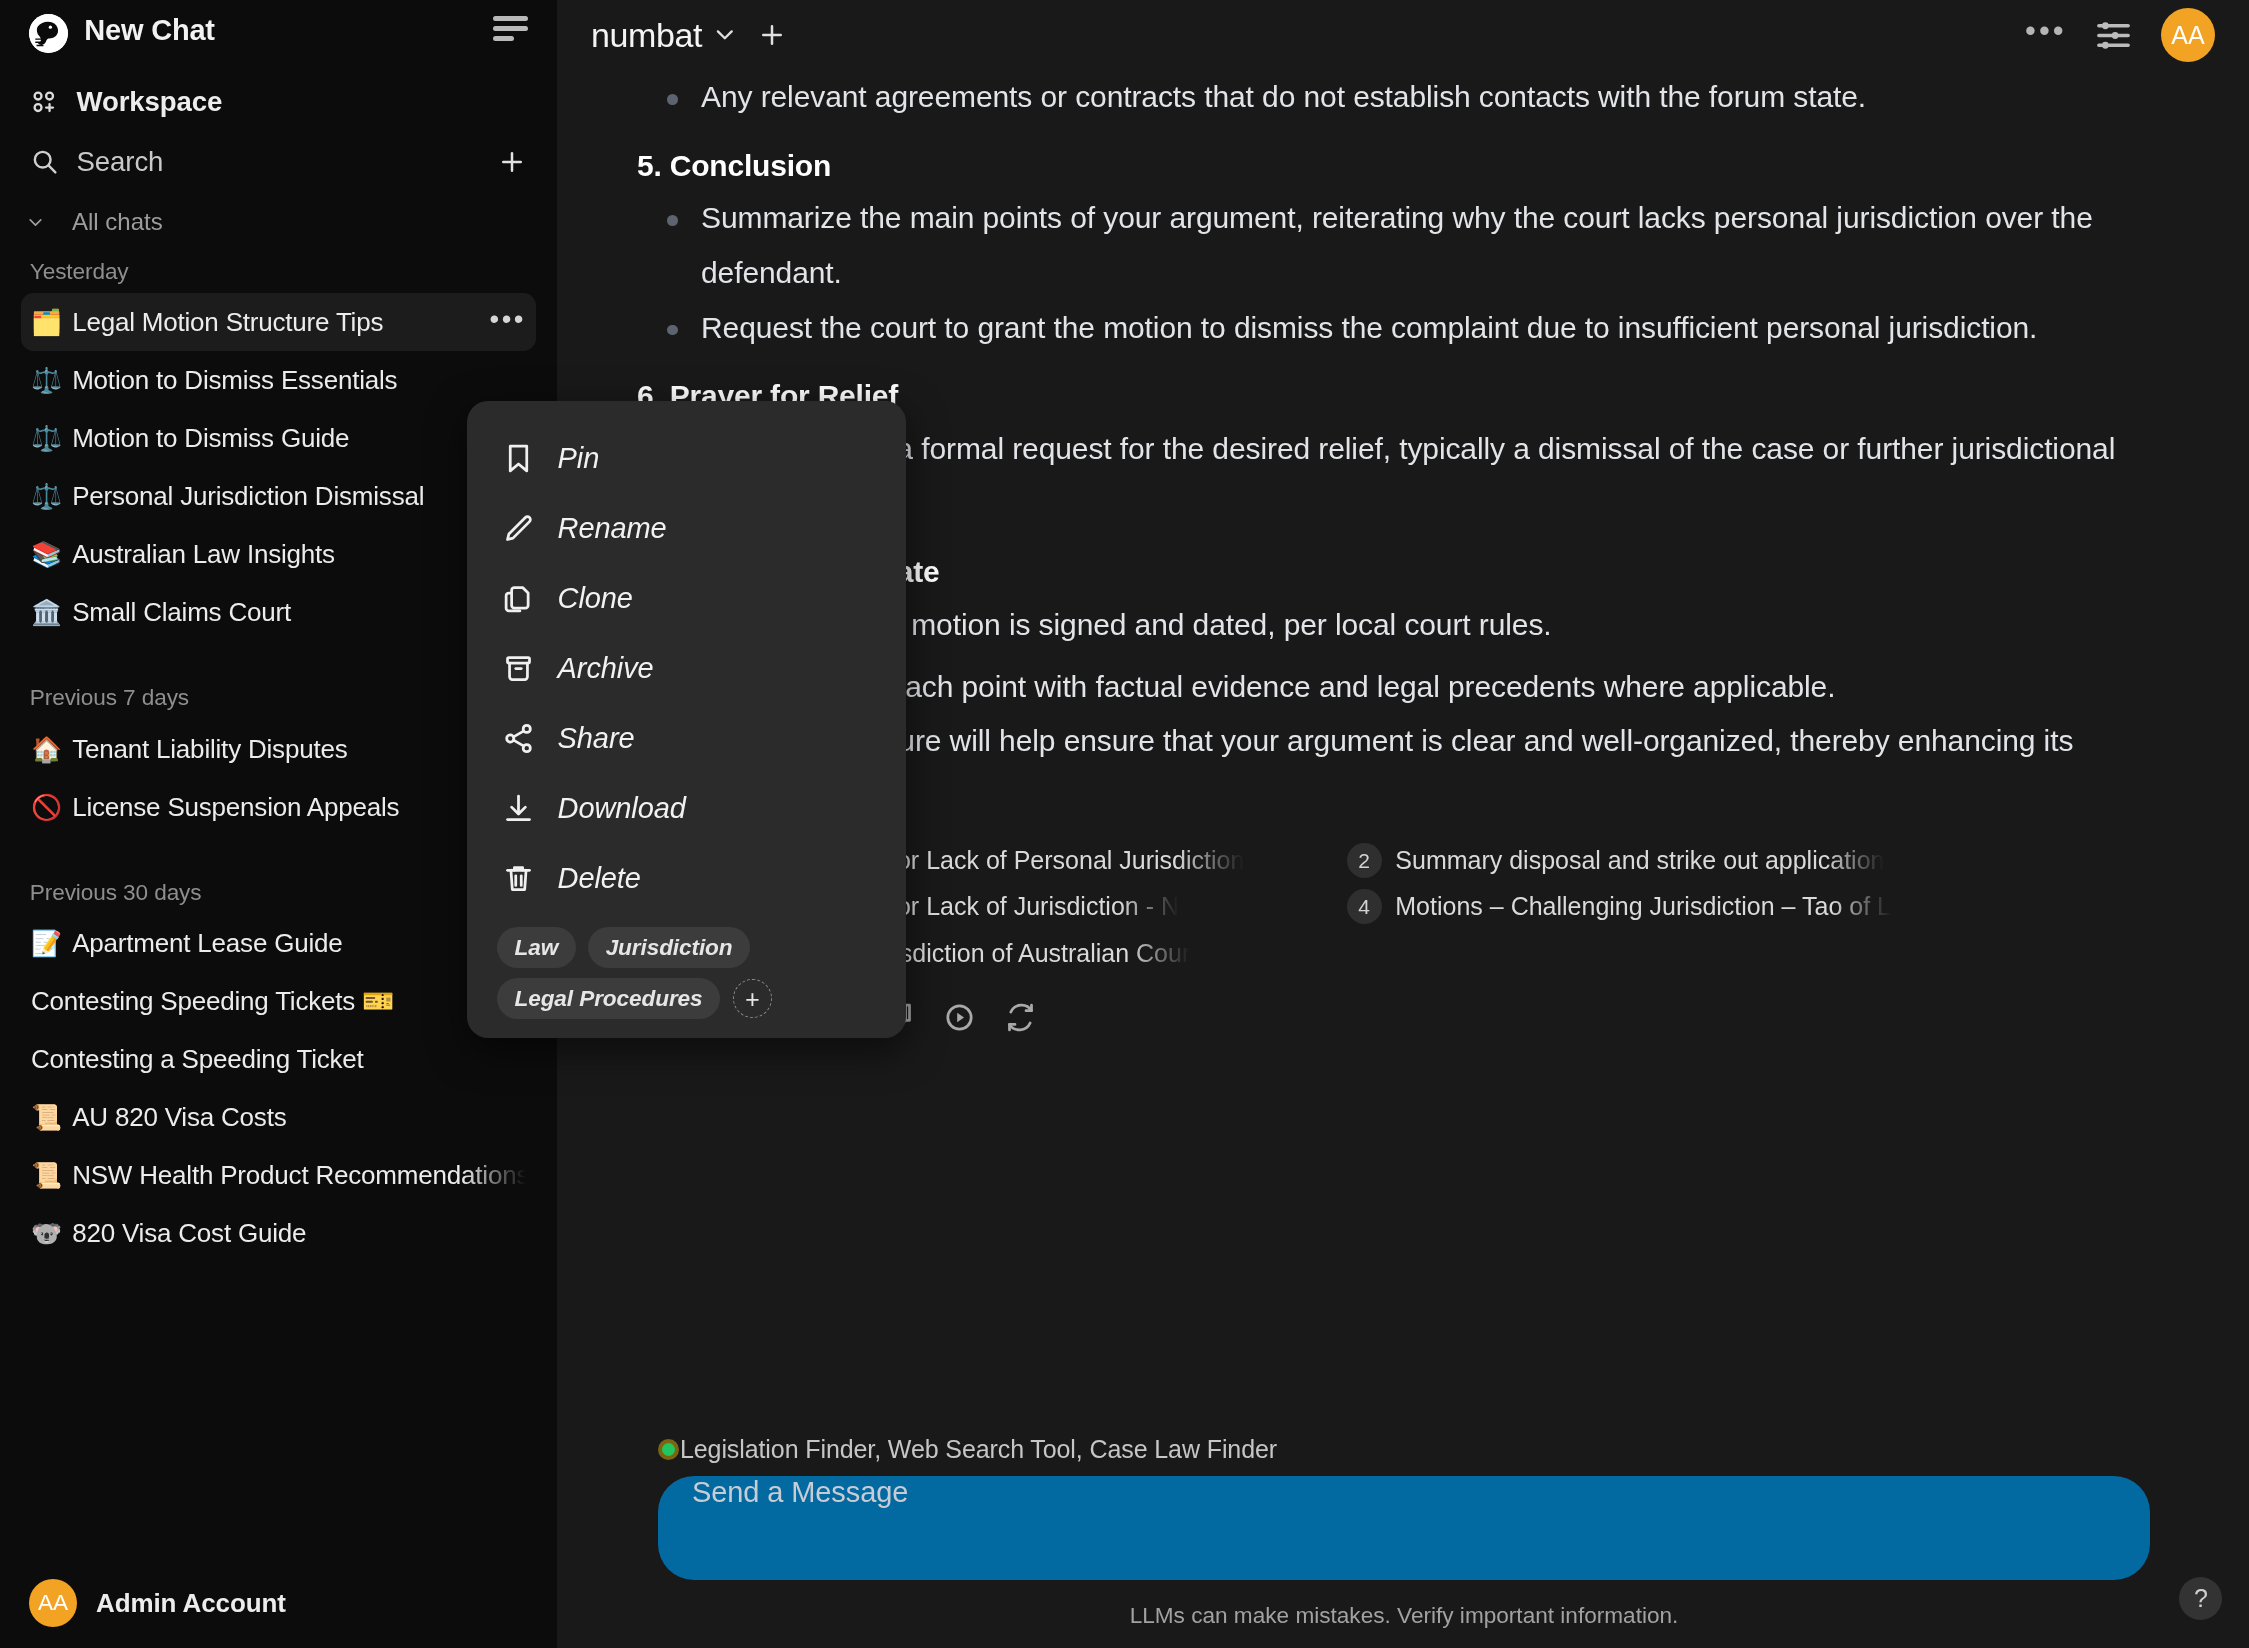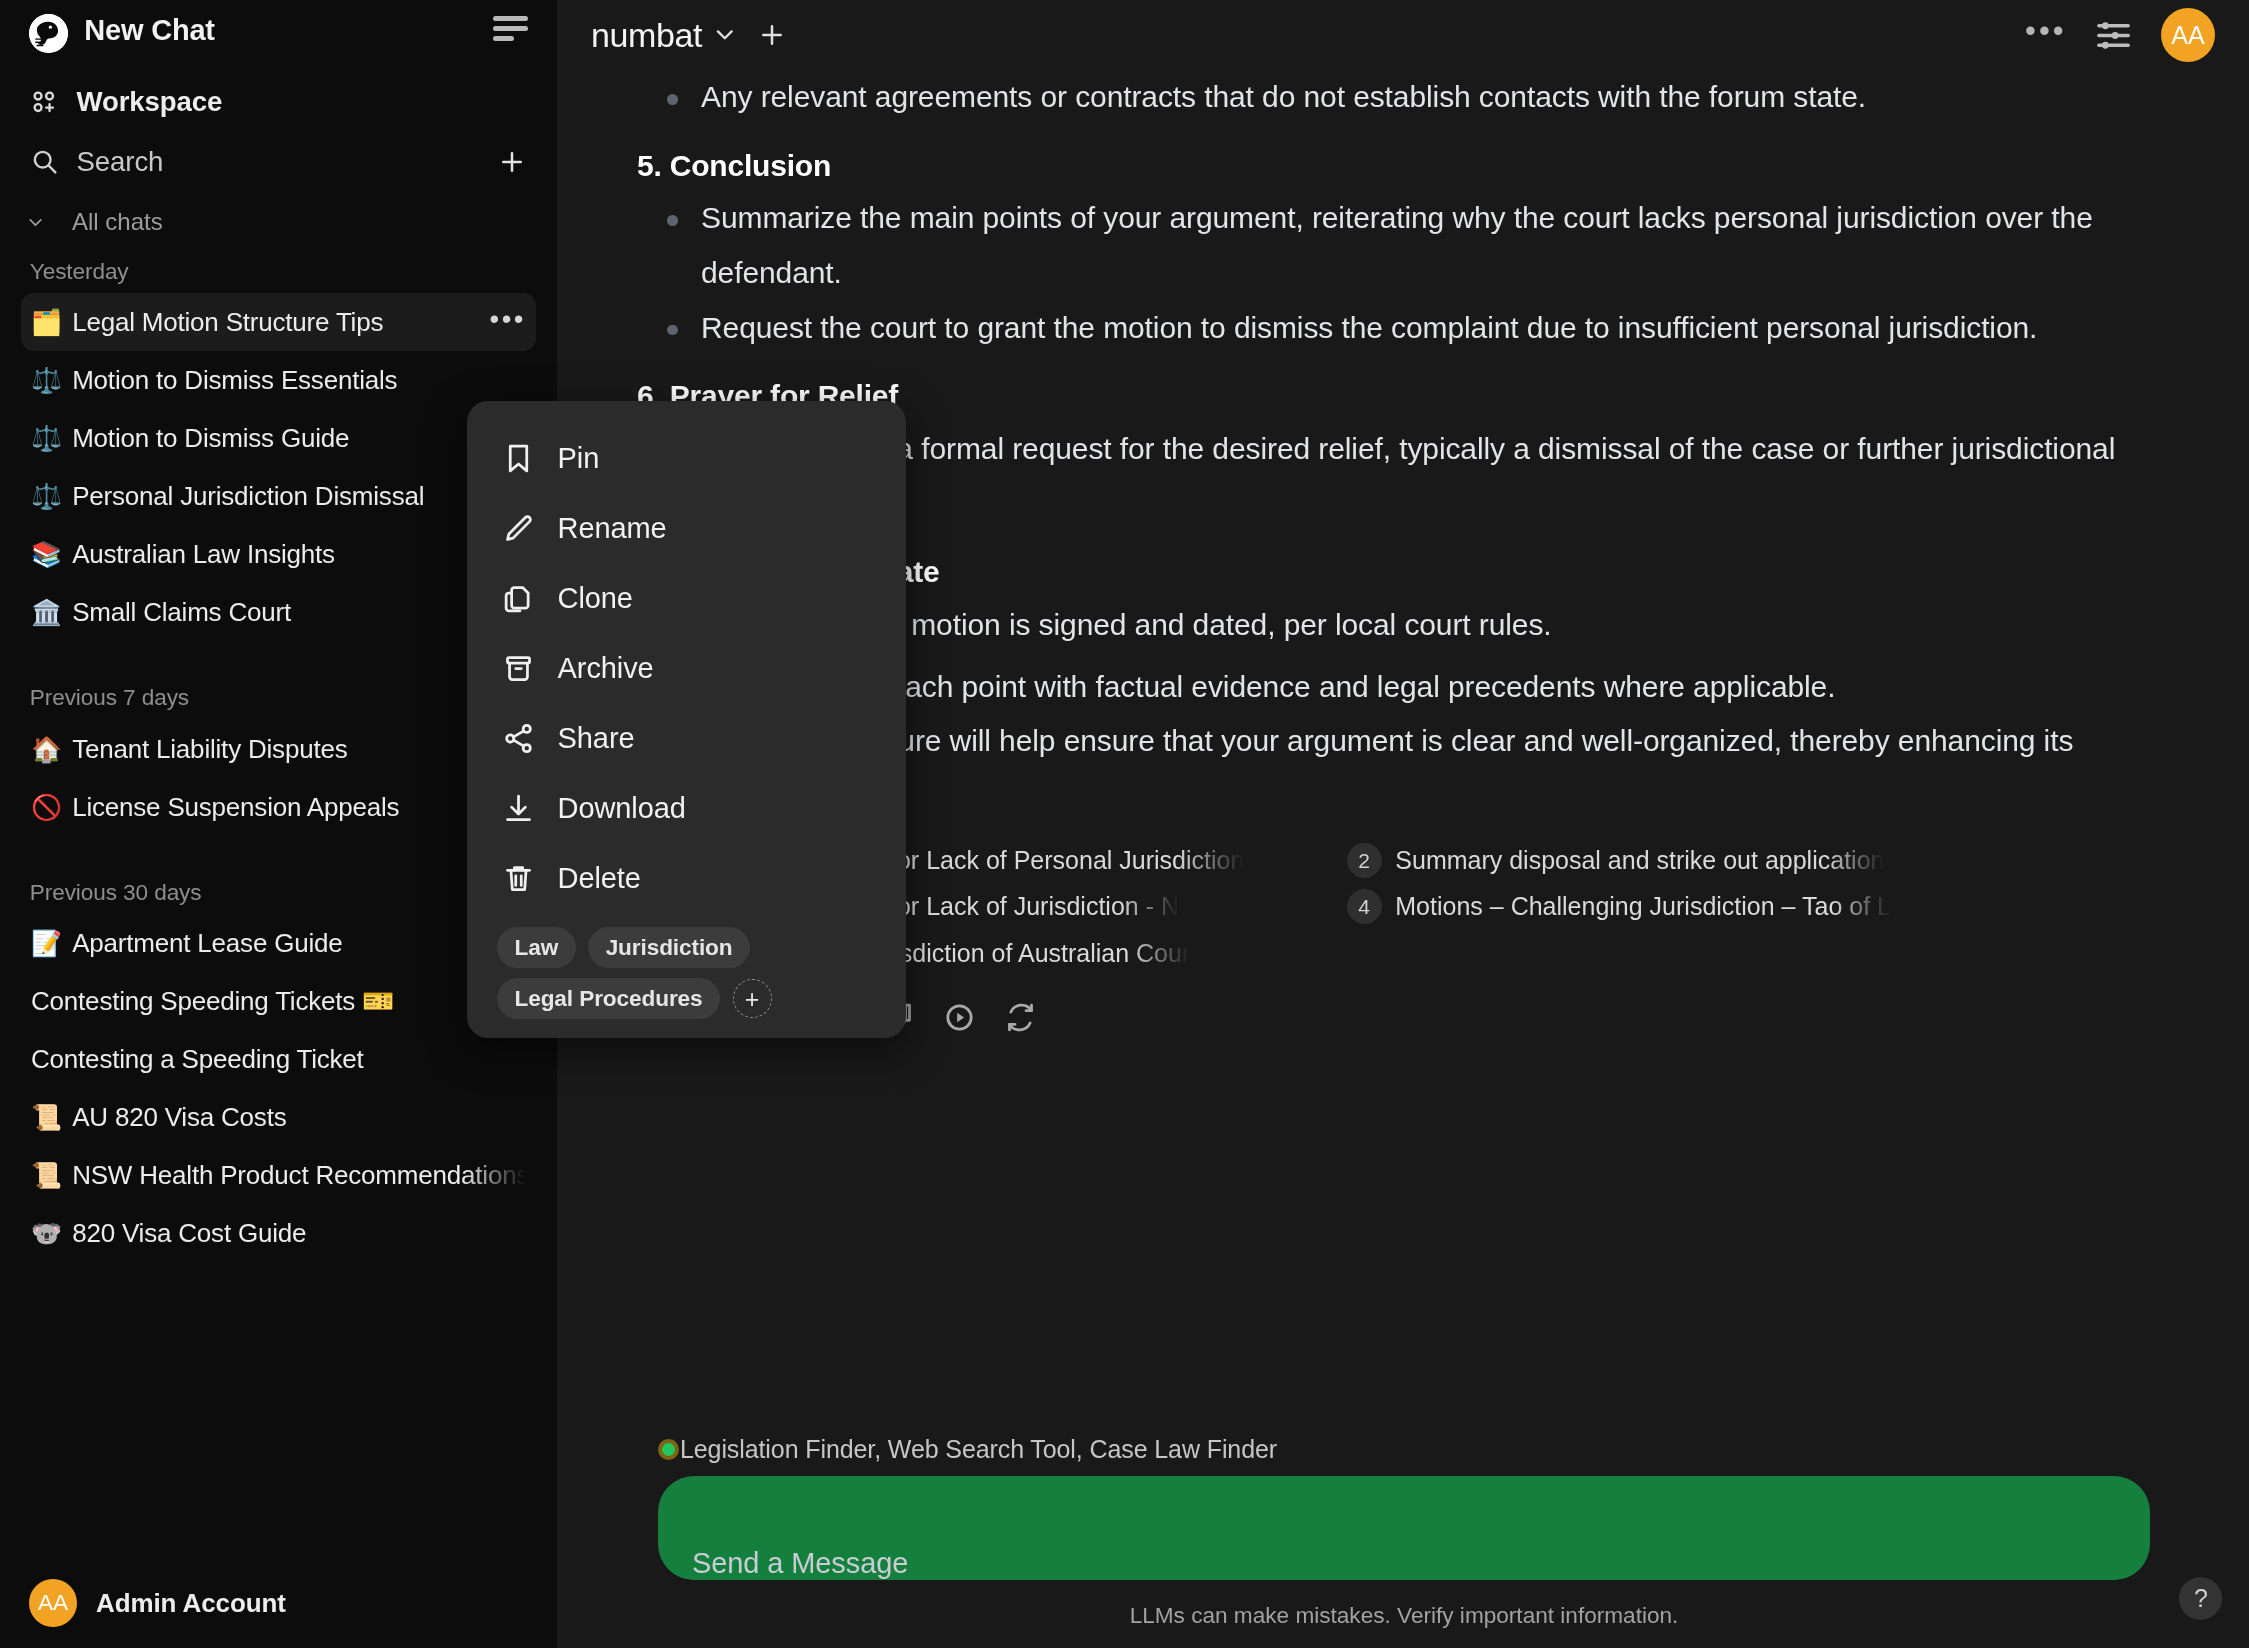--- a/index.html
+++ b/index.html
@@ -157,40 +157,41 @@
 
   
   .composer-wrap { flex: 0 0 auto; padding: 0 100px 0 100px; }
   .tools-line { display: flex; align-items: center; gap: 1px; padding: 0 0 12.5px 0; }
   .tool-dot {
     width: 21px; height: 21px; border-radius: 50%; background: #22c55e;
     border: 4.4px solid #7a6512; flex: 0 0 21px;
   }
   .tools-text { font-size: 25px; color: #c6c6c6; letter-spacing: -0.1px; }
   .composer {
-    height: 104px; border-radius: 36px; background: #15803d;
-    display: flex; align-items: flex-end; padding: 0 34px; cursor: text;
+    height: 104px; border-radius: 36px; background: #0369a1;
+    display: flex; align-items: flex-start; padding: 0 34px; cursor: text;
   }
   .composer .ph { font-size: 29px; color: #c8ccd4; letter-spacing: -0.1px; }
   .disclaimer {
     text-align: center; font-size: 22.6px; color: #a2a2a2; padding: 22.6px 0 19px 0;
   }
   .help-btn {
     position: absolute; right: 27.6px; bottom: 27.6px;
     width: 43px; height: 43px; border-radius: 50%; background: #333333;
     display:flex; align-items:center; justify-content:center;
     color: #cfcfcf; font-size: 25px; cursor: pointer;
   }
 
   
   .ctx {
     position: absolute; left: 467px; top: 401px;
     width: 439px; background: #2b2b2b; border-radius: 21px;
     padding: 22.6px 0 13.8px 0; z-index: 50;
     box-shadow: 0 11.3px 38px rgba(0,0,0,.55);
+    font-style: italic;
   }
   .ctx-item {
     display: flex; align-items: center; gap: 22.6px;
     padding: 0 34px; height: 70px; cursor: pointer;
   }
   .ctx-item .lbl { font-size: 29px; color: #f2f2f2; letter-spacing: -0.1px; }
   .ctx-ic { width: 34px; height: 34px; flex: 0 0 34px; display:flex; align-items:center; justify-content:center; }
   .ctx-tags {
     display: flex; flex-wrap: wrap; gap: 10px 12.5px;
     padding: 13.8px 33px 5px 30px; align-items: center;

